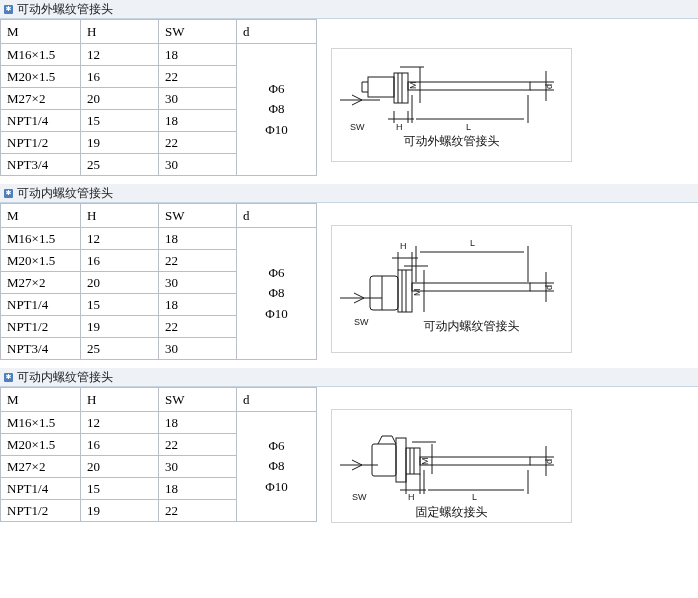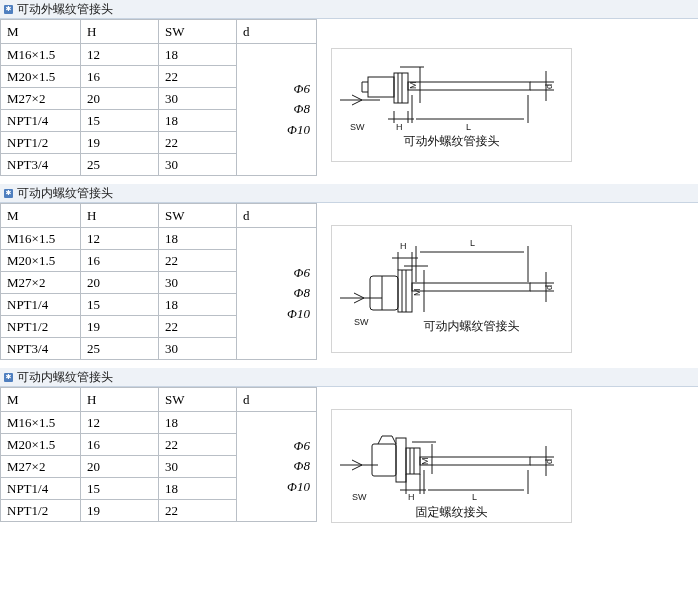--- a/index.html
+++ b/index.html
@@ -68,24 +68,23 @@
     background: #ffffff;
   }
   table.spec td.head {
     height: 24px;
   }
   .col-m { width: 80px; }
   .col-h { width: 78px; }
   .col-sw { width: 78px; }
   .col-d { width: 80px; }
   td.dcell {
-    text-align: right;
+    text-align: center;
     vertical-align: middle;
     line-height: 1.55;
-    font-style: italic;
   }
   td.dcell div { white-space: nowrap; }
   
   .figure {
     border: 1px solid #d4d4d4;
     background: #ffffff;
     position: relative;
     box-sizing: border-box;
   }
   .figure .caption {

